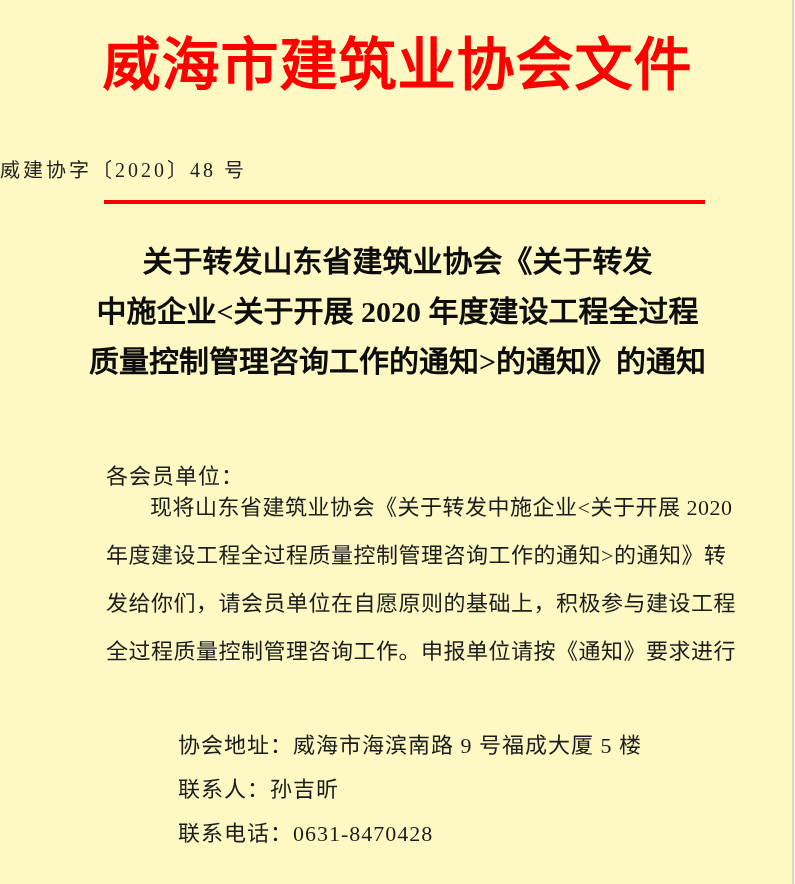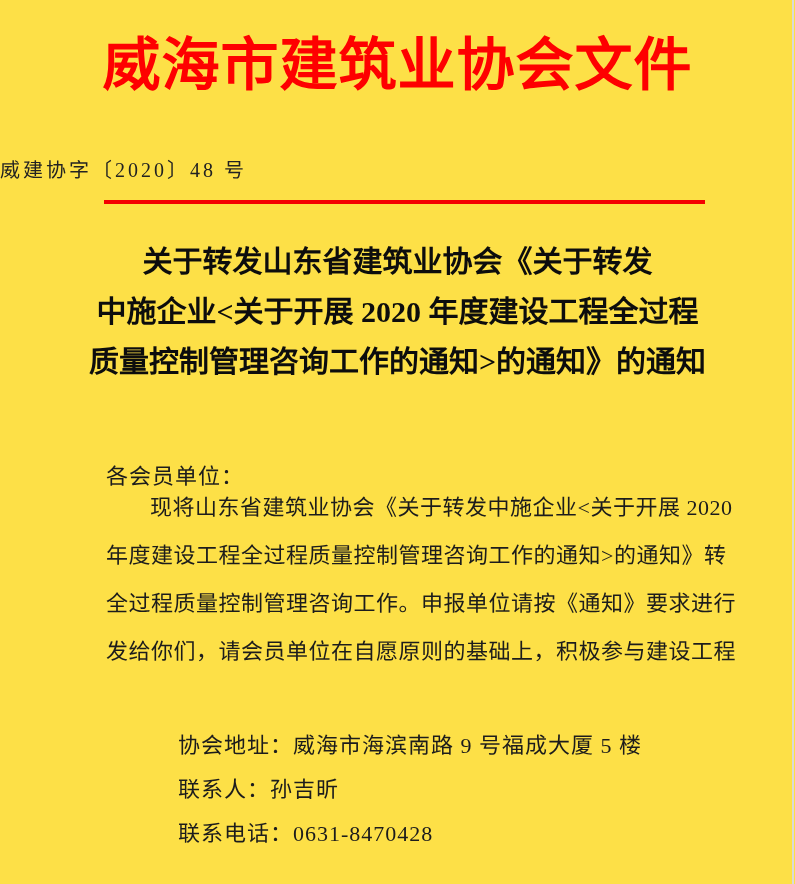--- a/index.html
+++ b/index.html
@@ -4,21 +4,21 @@
 <style>
   html, body {
     margin: 0;
     padding: 0;
     background: #ffffff;
   }
   .page {
     position: relative;
     width: 795px;
     height: 884px;
-    background: #fde047;
+    background: #fef9c3;
     overflow: hidden;
     font-family: "Liberation Serif", serif;
     color: #1c1c1c;
   }
   
   .page-edge {
     position: absolute;
     top: 0;
     right: 1px;
     width: 2px;
@@ -137,22 +137,22 @@
     <div class="t-line">关于转发山东省建筑业协会《关于转发</div>
     <div class="t-line">中施企业&lt;关于开展 2020 年度建设工程全过程</div>
     <div class="t-line">质量控制管理咨询工作的通知&gt;的通知》的通知</div>
   </div>
 
   <div class="salutation">各会员单位：</div>
 
   <div class="paragraph">
     <div class="p-line indent">现将山东省建筑业协会《关于转发中施企业&lt;关于开展 2020</div>
     <div class="p-line">年度建设工程全过程质量控制管理咨询工作的通知&gt;的通知》转</div>
+    <div class="p-line">发给你们，请会员单位在自愿原则的基础上，积极参与建设工程</div>
     <div class="p-line">全过程质量控制管理咨询工作。申报单位请按《通知》要求进行</div>
-    <div class="p-line">发给你们，请会员单位在自愿原则的基础上，积极参与建设工程</div>
   </div>
 
   <div class="contact">
     <div class="c-line">协会地址：威海市海滨南路 9 号福成大厦 5 楼</div>
     <div class="c-line">联系人：孙吉昕</div>
     <div class="c-line">联系电话：0631-8470428</div>
   </div>
 
   <div class="page-edge"></div>
 

